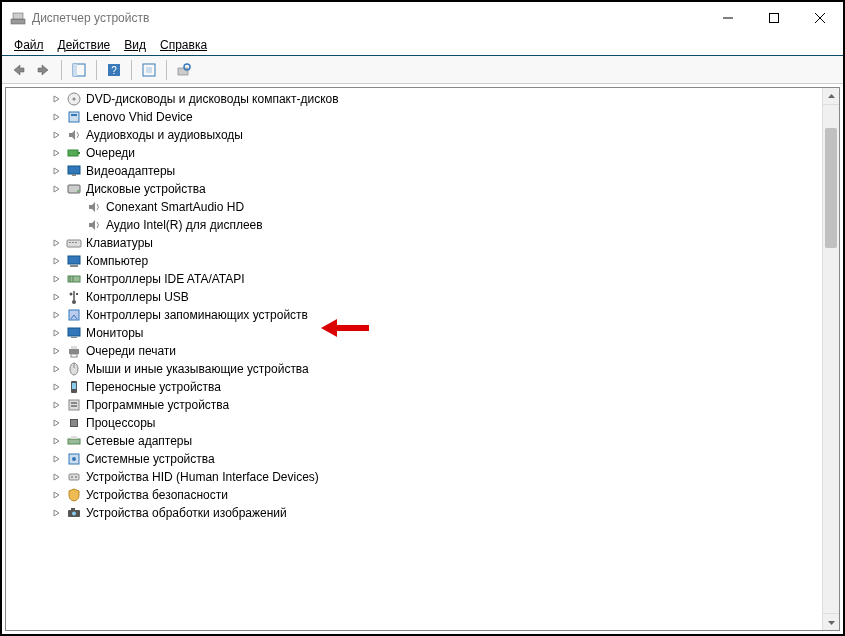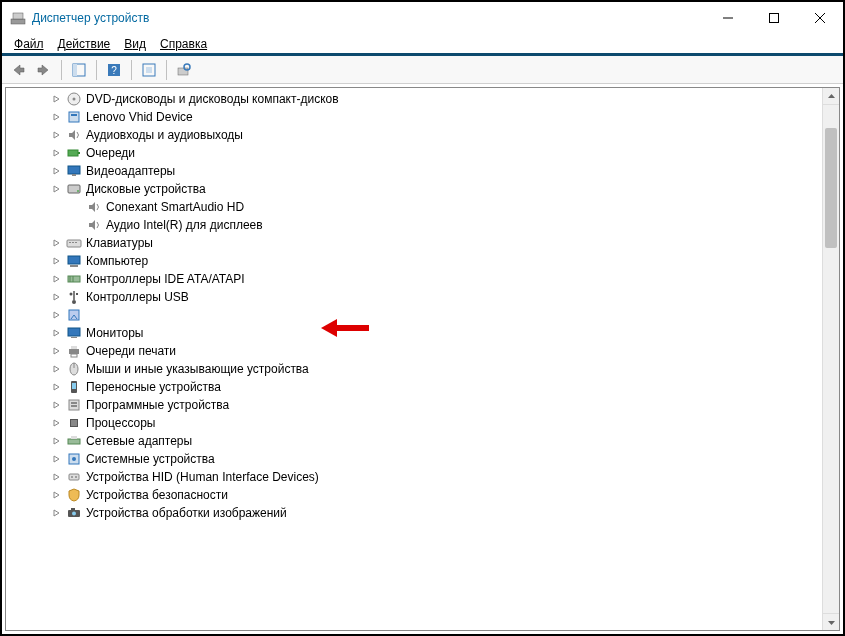--- a/index.html
+++ b/index.html
@@ -1,24 +1,24 @@
 <!DOCTYPE html>
 <html><head>
 <meta charset="utf-8">
 <style>
 * { box-sizing: border-box; margin: 0; padding: 0; }
 body { font-family: "Segoe UI", Tahoma, sans-serif; font-size: 12px; background: #fff; width: 845px; height: 636px; overflow: hidden; border: 2px solid #000; position: relative; }
 .window { width: 100%; height: 100%; background: #fff; display: flex; flex-direction: column; }
 .titlebar { height: 32px; display: flex; align-items: center; padding: 0 0 0 8px; background: #fff; }
 .titlebar-icon { width: 16px; height: 16px; margin-right: 6px; display:flex; align-items:center; justify-content:center; }
-.titlebar-text { flex: 1; font-size: 12px; color: #0369a1; }
+.titlebar-text { flex: 1; font-size: 12px; color: #737373; }
 .winbtns { display: flex; }
 .winbtn { width: 46px; height: 32px; display: flex; align-items: center; justify-content: center; }
 .winbtn svg { width: 10px; height: 10px; }
-.menubar { height: 22px; display: flex; align-items: center; padding: 0 6px; gap: 2px; border-bottom: 3px solid #0c4a6e; }
+.menubar { height: 22px; display: flex; align-items: center; padding: 0 6px; gap: 2px; border-bottom: 1px solid #0c4a6e; }
 .menuitem { padding: 2px 6px; cursor: default; }
 .menuitem span { text-decoration: underline; }
 .toolbar { height: 28px; display: flex; align-items: center; padding: 0 4px; gap: 2px; border-bottom: 1px solid #d0d0d0; background: #f8f8f8; }
 .tbtn { width: 24px; height: 22px; display: flex; align-items: center; justify-content: center; border: 1px solid transparent; }
 .tbtn svg { width: 16px; height: 16px; }
 .tsep { width: 1px; height: 20px; background: #c0c0c0; margin: 0 3px; }
 .content { flex: 1; border: 1px solid #888; margin: 3px; background: #fff; position: relative; overflow: hidden; }
 .tree { position: absolute; left: 0; right: 18px; top: 0; bottom: 0; overflow: hidden; padding: 2px 0; }
 .vscroll { position: absolute; right: 0; top: 0; bottom: 0; width: 17px; background: #f0f0f0; border-left: 1px solid #ddd; }
 .vscroll-up, .vscroll-down { height: 17px; display:flex; align-items:center; justify-content:center; }
@@ -286,20 +286,21 @@
             <svg width="10" height="10" viewBox="0 0 10 10">
               <path d="M3 2 L8 5 L3 8 Z" fill="none" stroke="#888"></path>
             </svg>
           </span>
           <span class="icon">
             <svg viewBox="0 0 16 16">
               <rect x="3" y="3" width="10" height="10" fill="#bce" stroke="#37b"></rect>
               <path d="M5 12 L8 8 L11 12" fill="none" stroke="#37b"></path>
             </svg>
           </span>
+          <span class="label">Контроллеры запоминающих устройств</span>
         </div>
         <div class="node lvl1">
           <span class="exp">
             <svg width="10" height="10" viewBox="0 0 10 10">
               <path d="M3 2 L8 5 L3 8 Z" fill="none" stroke="#888"></path>
             </svg>
           </span>
           <span class="icon">
             <svg viewBox="0 0 16 16">
               <rect x="2" y="3" width="12" height="8" fill="#37b" stroke="#158"></rect>

